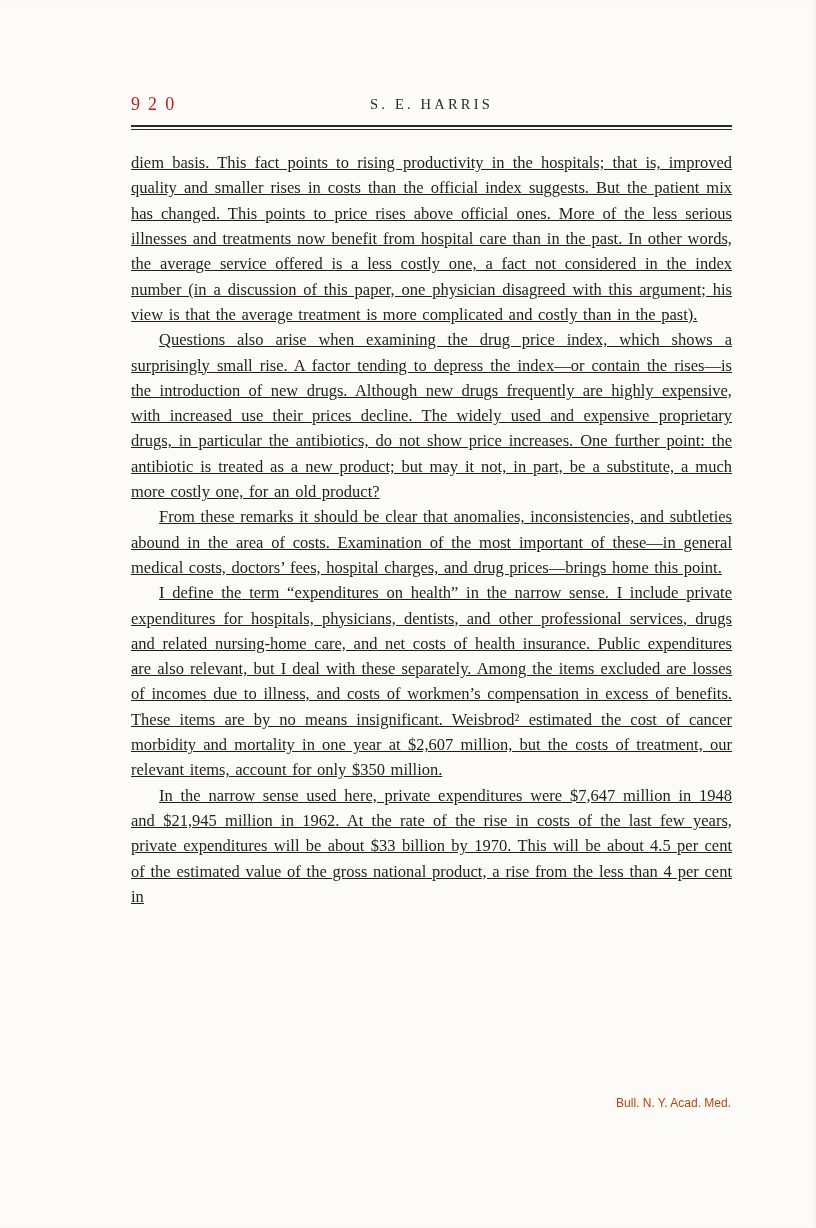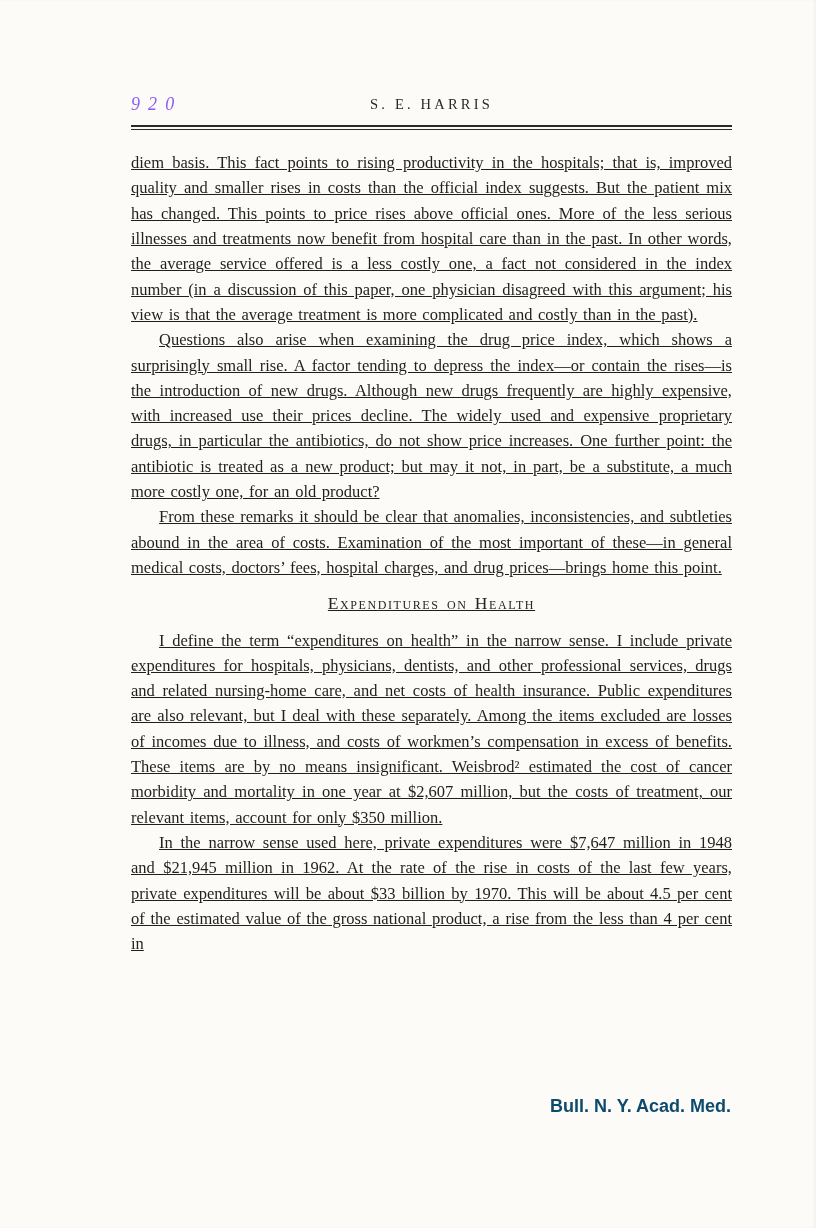--- a/index.html
+++ b/index.html
@@ -27,22 +27,21 @@
     position: relative;
     height: 24px;
     font-size: 17px;
   }
   .page-number {
     position: absolute;
     left: 0;
     top: 2px;
     font-size: 18px;
     letter-spacing: 0.45em;
-    color: #8b5cf6;
-    font-style: italic;
+    color: #b91c1c;
   }
   .running-title {
     display: block;
     text-align: center;
     font-size: 14.5px;
     letter-spacing: 0.22em;
     padding-top: 4px;
     color: #2a2926;
   }
   .header-rule {
@@ -74,23 +73,23 @@
     font-weight: normal;
     font-variant: small-caps;
     letter-spacing: 0.09em;
     color: #26251f;
   }
   .journal-footer {
     position: absolute;
     top: 1096px;
     right: 85px;
     font-family: "Liberation Sans", "DejaVu Sans", sans-serif;
-    font-weight: bold;
-    font-size: 18px;
-    color: #0c4a6e;
+    font-weight: normal;
+    font-size: 12px;
+    color: #c2410c;
   }
   .print-artifact {
     position: absolute;
     left: 133px;
     top: 668px;
     width: 3px;
     height: 3px;
     background: #4a4944;
     border-radius: 50%;
     opacity: 0.7;
@@ -107,21 +106,20 @@
       <span class="running-title">S. E. HARRIS</span>
     </div>
 
     <div class="header-rule"></div>
 
     <div class="body-text">
       <p class="no-indent">diem basis. This fact points to rising productivity in the hospitals; that is, improved quality and smaller rises in costs than the official index suggests. But the patient mix has changed. This points to price rises above official ones. More of the less serious illnesses and treatments now benefit from hospital care than in the past. In other words, the average service offered is a less costly one, a fact not considered in the index number (in a discussion of this paper, one physician disagreed with this argument; his view is that the average treatment is more complicated and costly than in the past).</p>
       <p class="indent">Questions also arise when examining the drug price index, which shows a surprisingly small rise. A factor tending to depress the index—or contain the rises—is the introduction of new drugs. Although new drugs frequently are highly expensive, with increased use their prices decline. The widely used and expensive proprietary drugs, in particular the antibiotics, do not show price increases. One further point: the antibiotic is treated as a new product; but may it not, in part, be a substitute, a much more costly one, for an old product?</p>
       <p class="indent">From these remarks it should be clear that anomalies, inconsistencies, and subtleties abound in the area of costs. Examination of the most important of these—in general medical costs, doctors’ fees, hospital charges, and drug prices—brings home this point.</p>
 
-      <h2 class="section-heading">Expenditures on Health</h2>
 
       <p class="indent">I define the term “expenditures on health” in the narrow sense. I include private expenditures for hospitals, physicians, dentists, and other professional services, drugs and related nursing-home care, and net costs of health insurance. Public expenditures are also relevant, but I deal with these separately. Among the items excluded are losses of incomes due to illness, and costs of workmen’s compensation in excess of benefits. These items are by no means insignificant. Weisbrod² estimated the cost of cancer morbidity and mortality in one year at $2,607 million, but the costs of treatment, our relevant items, account for only $350 million.</p>
       <p class="indent">In the narrow sense used here, private expenditures were $7,647 million in 1948 and $21,945 million in 1962. At the rate of the rise in costs of the last few years, private expenditures will be about $33 billion by 1970. This will be about 4.5 per cent of the estimated value of the gross national product, a rise from the less than 4 per cent in</p>
     </div>
 
   </div>
 
   <div class="print-artifact"></div>
 
   <div class="journal-footer">Bull. N. Y. Acad. Med.</div>

